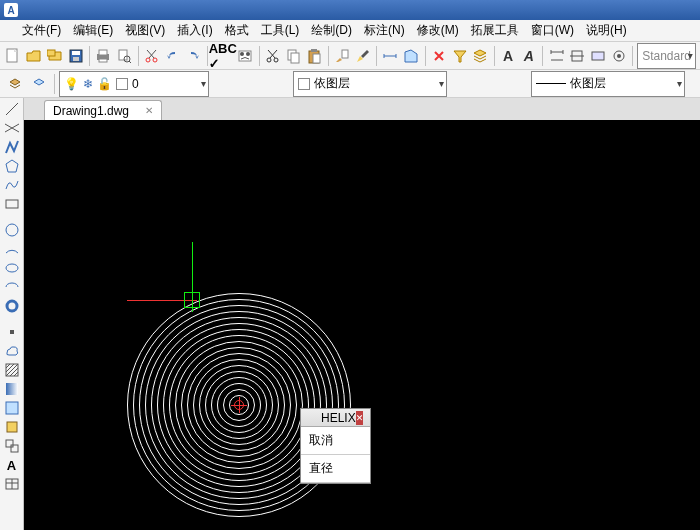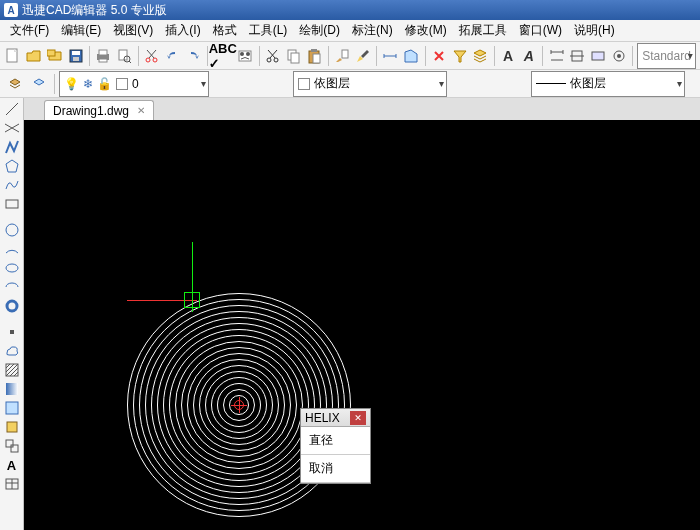--- a/index.html
+++ b/index.html
@@ -1,62 +1,61 @@
 <!DOCTYPE html>
 <html><head>
 <meta charset="utf-8">
 <style>
 *{margin:0;padding:0;box-sizing:border-box;font-family:"Microsoft YaHei","SimSun",sans-serif;font-size:12px}
 body{width:700px;height:530px;overflow:hidden;background:#f0f0f0}
 .titlebar{height:20px;background:linear-gradient(#4a7bc4,#2a5ba4);color:#fff;display:flex;align-items:center;padding:0 4px;gap:4px}
 .titlebar .icon{width:14px;height:14px;background:#fff;border-radius:2px;display:flex;align-items:center;justify-content:center;color:#2a5ba4;font-weight:bold;font-size:10px}
-.menubar{height:22px;background:#f4f4f4;display:flex;align-items:center;padding:0 4px;border-bottom:1px solid #d0d0d0}
+.menubar{height:22px;background:#f4f4f4;display:flex;align-items:center;padding:0 16px;border-bottom:1px solid #d0d0d0}
 .menubar span{padding:2px 6px;cursor:default}
 .toolbar{height:28px;background:#f4f4f4;display:flex;align-items:center;padding:0 4px;gap:2px;border-bottom:1px solid #d0d0d0}
 .tbtn{width:22px;height:22px;display:flex;align-items:center;justify-content:center;border:1px solid transparent;cursor:default}
 .sep{width:1px;height:20px;background:#c0c0c0;margin:0 2px}
 .dropdown{height:20px;border:1px solid #888;background:#fff;display:flex;align-items:center;padding:12px 4px;gap:4px;position:relative}
 .dropdown::after{content:"▾";position:absolute;right:2px;color:#444;font-size:10px}
 .layerbox{width:150px}
 .bylayer{width:154px}
 .stylebox{width:60px;color:#888}
 .sq{width:12px;height:12px;display:inline-block}
 .main{display:flex;height:432px}
 .lefttools{width:24px;background:#f4f4f4;border-right:1px solid #c0c0c0;display:flex;flex-direction:column;align-items:center;padding:2px 0;gap:1px}
 .ltbtn{width:20px;height:18px;display:flex;align-items:center;justify-content:center;cursor:default}
 .drawarea{flex:1;display:flex;flex-direction:column;position:relative}
 .tabbar{height:22px;background:#e0e0e0;display:flex;align-items:flex-end;padding:0 20px}
-.tab{height:20px;background:#fff;border:1px solid #aaa;border-bottom:none;padding:2px 8px;display:flex;align-items:center;gap:8px;border-radius:3px 3px 0 0}
+.tab{height:20px;background:#fff;border:1px solid #aaa;border-bottom:none;padding:2px 8px;display:flex;align-items:center;gap:16px;border-radius:3px 3px 0 0}
 .tab .close{color:#888;cursor:default;font-size:10px}
 .canvas{flex:1;background:#000;position:relative;overflow:hidden}
 
 .rings{position:absolute;left:100px;top:170px}
 .ring{position:absolute;border:1px solid #fff;border-radius:50%}
 
 .center-cross{position:absolute;left:215px;top:285px;pointer-events:none}
 .center-cross::before{content:"";position:absolute;left:-8px;top:0;width:16px;height:1px;background:#e33}
 .center-cross::after{content:"";position:absolute;left:0;top:-8px;width:1px;height:16px;background:#e33}
 .center-circ{position:absolute;left:210px;top:280px;width:10px;height:10px;border:1px solid #e33;border-radius:50%}
 
 .cursor-h{position:absolute;left:103px;top:180px;width:70px;height:1px;background:#e33}
 .cursor-v{position:absolute;left:168px;top:122px;width:1px;height:70px;background:#1e1}
 .pickbox{position:absolute;left:160px;top:172px;width:16px;height:16px;border:1px solid #1e1}
 
 .popup{position:absolute;left:276px;top:288px;width:71px;background:#f0f0f0;border:1px solid #888;box-shadow:2px 2px 6px rgba(0,0,0,.4)}
-.popup-title{height:18px;background:linear-gradient(#eee,#ddd);display:flex;align-items:center;justify-content:space-between;padding:0 4px;border-bottom:1px solid #aaa}
+.popup-title{height:18px;background:linear-gradient(#eee,#ddd);display:flex;align-items:center;padding:0 20px;border-bottom:1px solid #aaa}
 .popup-close{width:16px;height:14px;background:#c04040;color:#fff;display:flex;align-items:center;justify-content:center;font-size:9px;cursor:default}
 .popup-item{padding:5px 8px;border-bottom:1px solid #ccc;cursor:default;background:#fff}
 svg{display:block}
 </style>
 </head>
 <body>
 
 <div class="titlebar">
   <span class="icon">A</span>
-  <span>迅捷CAD编辑器 5.0 专业版</span>
 </div>
 
 <div class="menubar">
   <span>文件(F)</span>
   <span>编辑(E)</span>
   <span>视图(V)</span>
   <span>插入(I)</span>
   <span>格式</span>
   <span>工具(L)</span>
   <span>绘制(D)</span>
@@ -408,18 +407,18 @@
       <div class="center-cross"></div>
       <div class="cursor-h"></div>
       <div class="cursor-v"></div>
       <div class="pickbox"></div>
 
       <div class="popup">
         <div class="popup-title">
           <span>HELIX</span>
           <span class="popup-close">✕</span>
         </div>
+        <div class="popup-item">取消</div>
         <div class="popup-item">直径</div>
-        <div class="popup-item">取消</div>
       </div>
     </div>
   </div>
 </div>
 
 </body></html>

